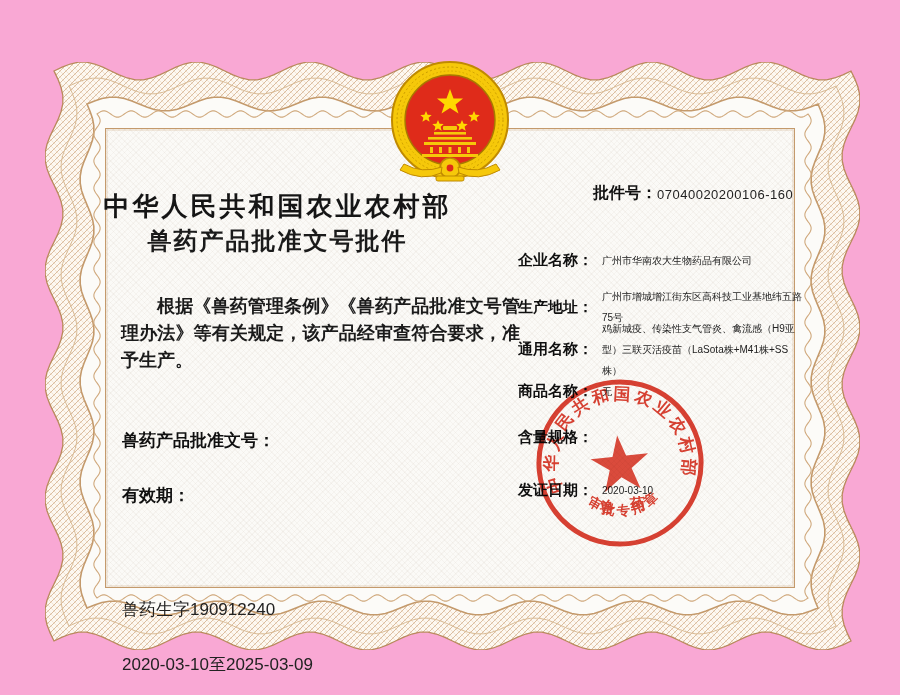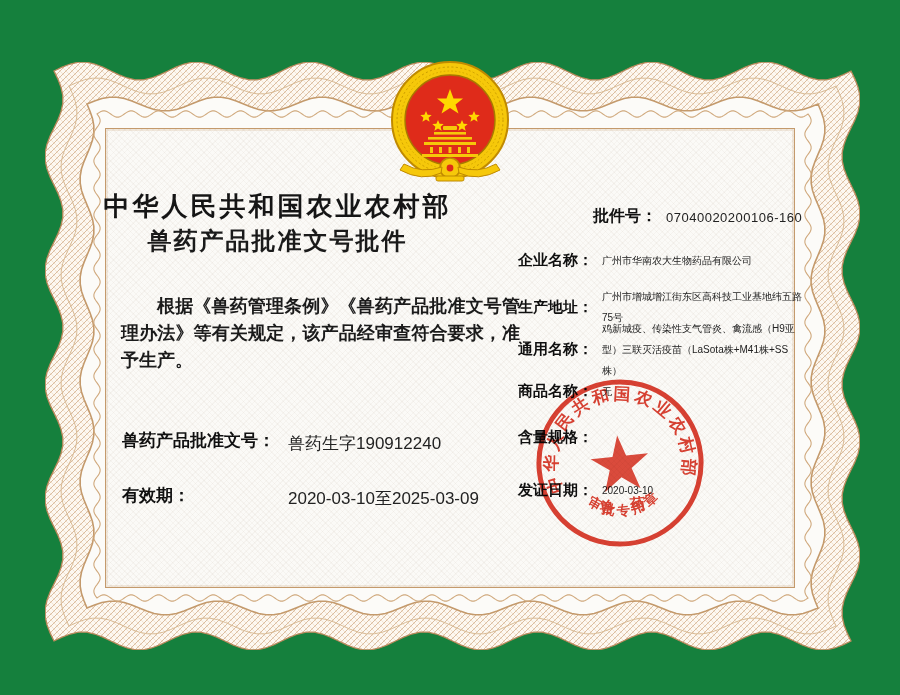--- a/index.html
+++ b/index.html
@@ -1,17 +1,17 @@
 <!DOCTYPE html>
 <html><head>
 <meta charset="utf-8">
 <style>
   html,body{margin:0;padding:0;}
   .stage{
-    position:relative; width:900px; height:695px; background:#15803d;
+    position:relative; width:900px; height:695px; background:#f9a8d4;
     font-family:"Liberation Sans", sans-serif; overflow:hidden;
   }
   
   .cert{ position:absolute; left:45px; top:62px; width:815px; height:588px; }
   .cert svg.border{ position:absolute; left:0; top:0; }
   .inner-frame{
     position:absolute; left:60px; top:66px; width:688px; height:458px;
     border:1px solid #c49a6c;
     box-shadow: inset 0 0 0 2px rgba(201,163,122,.22);
     background:
@@ -24,29 +24,29 @@
   
   .titles{ position:absolute; left:85px; top:192px; width:385px; text-align:center; z-index:3;}
   .title-main{
     font-family:"Liberation Serif", serif; font-weight:700; font-size:26px;
     letter-spacing:3px; color:#151515; line-height:30px;
   }
   .title-sub{
     font-family:"Liberation Serif", serif; font-weight:700; font-size:24px;
     letter-spacing:2px; color:#1a1a1a; line-height:26px; margin-top:6px;
   }
-  .pijianhao{ position:absolute; left:593px; top:206px; display:flex; align-items:center; gap:9px; z-index:3;justify-content:center;}
+  .pijianhao{ position:absolute; left:593px; top:183px; display:flex; align-items:center; z-index:3;justify-content:center;}
   .pijianhao .lbl{ font-weight:700; font-size:16px; color:#111; }
   .pijianhao .val{ font-size:13px; color:#222; letter-spacing:.5px; padding-top:2px;}
   .body-par{
     position:absolute; left:121px; top:293px; width:399px; z-index:3;
     font-size:18px; font-weight:600; color:#1b1b1b; line-height:27px;
     text-indent:2em; text-align:justify;
   }
-  .lrow{ position:absolute; left:122px; display:flex; z-index:3;}
+  .lrow{ position:absolute; left:122px; display:flex; z-index:3;flex-direction:column;}
   .lrow .llabel{ width:166px; font-weight:700; font-size:17px; color:#101010; flex:0 0 166px;}
   .lrow .lvalue{ font-size:17px; color:#222; padding-top:3px;}
   .lrow-a{ top:429px; } .lrow-b{ top:484px; }
   .rrow{ position:absolute; left:518px; width:285px; display:flex; align-items:center; z-index:3;}
   .rrow .rlabel{ flex:0 0 84px; font-weight:700; font-size:15px; color:#101010;}
   .rrow .rvalue{ width:201px; font-size:10px; line-height:21px; color:#222;}
   .rrow-1{ top:250px; } .rrow-2{ top:286px; } .rrow-3{ top:318px; }
   .rrow-4{ top:381px; } .rrow-5{ top:428px; } .rrow-6{ top:480px; }
   
   .seal{ position:absolute; left:531px; top:374px; width:178px; height:178px;

